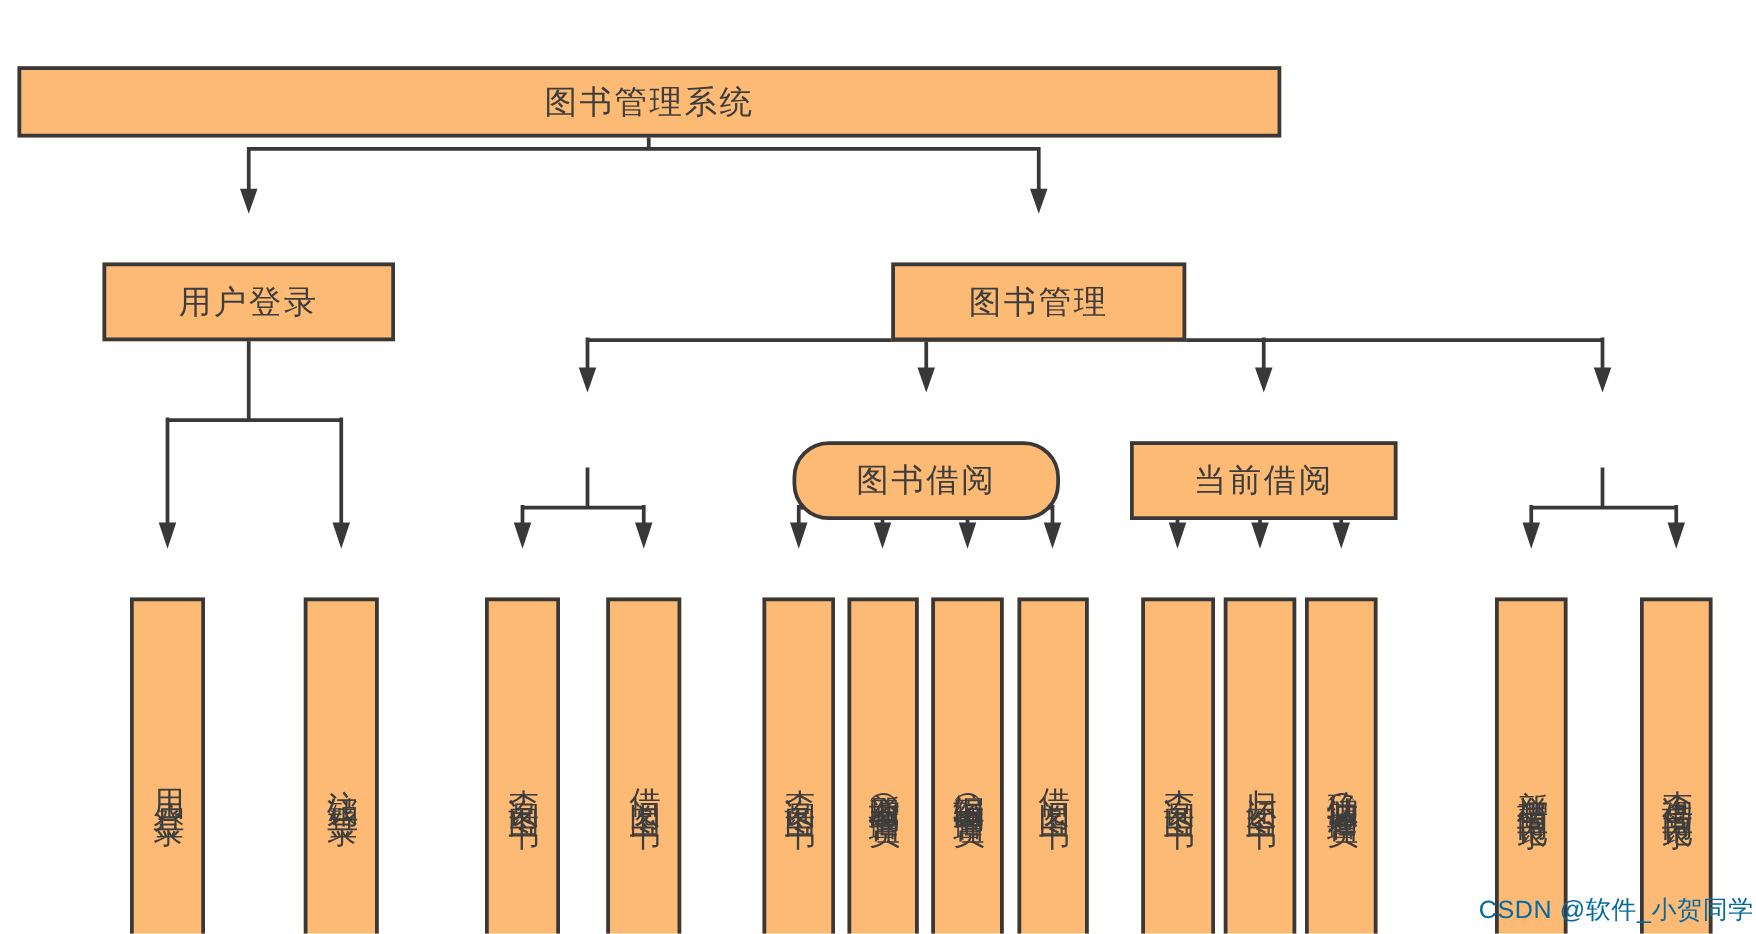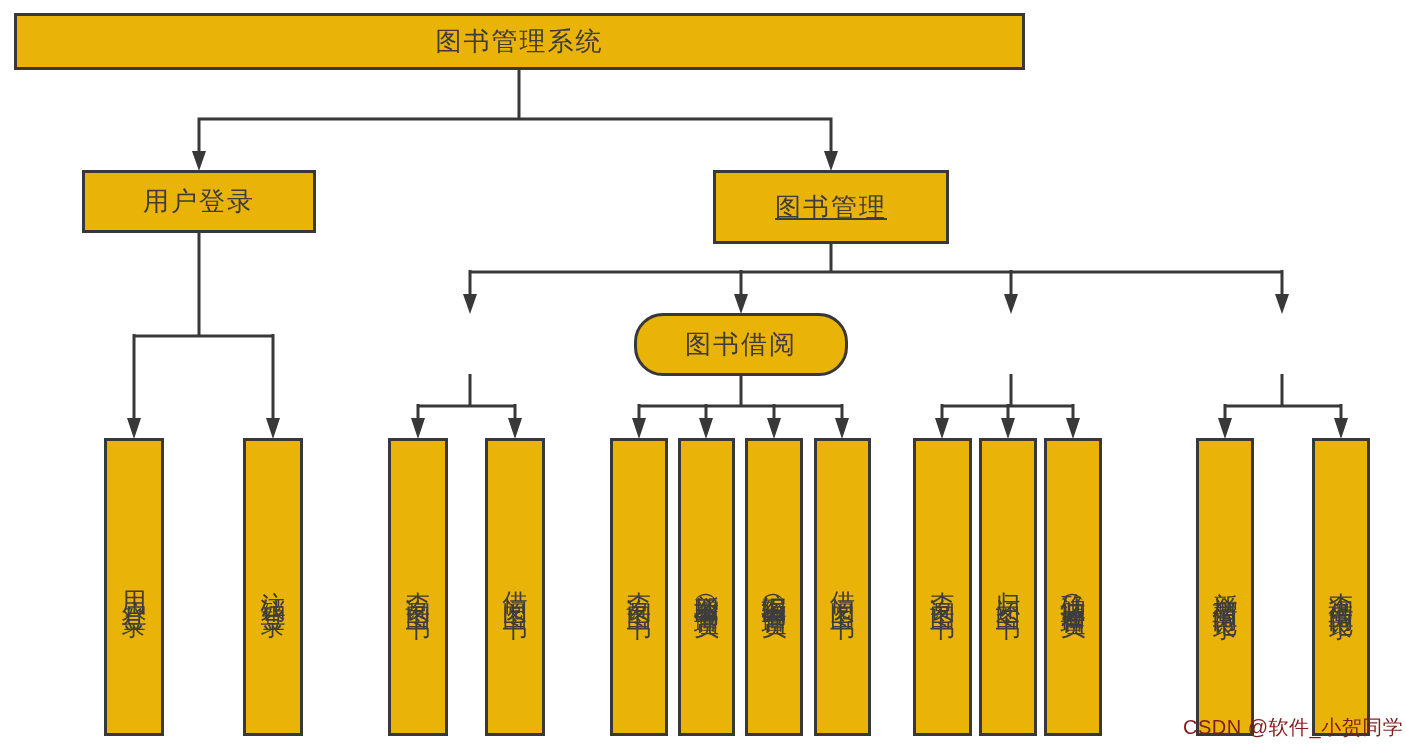--- a/index.html
+++ b/index.html
@@ -18,26 +18,27 @@
   svg.edges {
     position: absolute;
     left: 0; top: 0;
     width: 1405px; height: 747px;
     z-index: 1;
   }
   .box {
     position: absolute;
     box-sizing: border-box;
     border: 3px solid #383838;
-    background: #eab308;
+    background: #fdba74;
     display: flex;
     align-items: center;
     justify-content: center;
     z-index: 2;
     color: #3d3d3d;
+    margin-top: 40px;
   }
   .hlabel {
     font-size: 26px;
     letter-spacing: 2px;
     white-space: nowrap;
     color: #3d3d3d;
   }
   .vtext {
     writing-mode: vertical-rl;
     text-orientation: mixed;
@@ -46,21 +47,21 @@
     color: #3d3d3d;
     white-space: nowrap;
   }
   .v4 { letter-spacing: 8px; }
   .v6 { letter-spacing: 5px; }
   .v9 { letter-spacing: 3px; }
 
   
   #root-box        { left: 14px;   top: 13px;  width: 1011px; height: 57px; }
   #user-login-box  { left: 82px;   top: 170px; width: 234px;  height: 63px; }
-  #book-mgmt-box   { left: 713px;  top: 170px; width: 236px;  height: 74px; text-decoration: underline; }
+  #book-mgmt-box   { left: 713px;  top: 170px; width: 236px;  height: 63px; }
 
   #new-book-box    { left: 363px;  top: 313px; width: 215px;  height: 63px; }
   #book-borrow-box { left: 634px;  top: 313px; width: 214px;  height: 63px; border-radius: 29px; }
   #current-box     { left: 904px;  top: 313px; width: 214px;  height: 63px; }
   #records-box     { left: 1175px; top: 313px; width: 214px;  height: 63px; }
 
   .leaf { top: 438px; height: 298px; }
   #leaf-login          { left: 104px;  width: 60px; }
   #leaf-logout         { left: 243px;  width: 60px; }
   #leaf-newbook-query  { left: 388px;  width: 60px; }
@@ -74,21 +75,21 @@
   #leaf-current-confirm{ left: 1044px; width: 58px; }
   #leaf-records-add    { left: 1196px; width: 58px; }
   #leaf-records-query  { left: 1312px; width: 58px; }
 
   .watermark {
     position: absolute;
     left: 1183px;
     top: 714px;
     font-size: 20px;
     letter-spacing: 0.5px;
-    color: #7f1d1d;
+    color: #0369a1;
     white-space: nowrap;
     z-index: 5;
   }
 </style>
 </head>
 <body>
 
 <div class="canvas">
 
   <svg class="edges" viewBox="0 0 1405 747" xmlns="http://www.w3.org/2000/svg">
@@ -141,20 +142,23 @@
   <div class="box" id="user-login-box">
     <span class="hlabel">用户登录</span>
   </div>
   <div class="box" id="book-mgmt-box">
     <span class="hlabel">图书管理</span>
   </div>
 
   <div class="box" id="book-borrow-box">
     <span class="hlabel">图书借阅</span>
   </div>
+  <div class="box" id="current-box">
+    <span class="hlabel">当前借阅</span>
+  </div>
 
   <div class="box leaf" id="leaf-login">
     <span class="vtext v4">用户登录</span>
   </div>
   <div class="box leaf" id="leaf-logout">
     <span class="vtext v4">注销登录</span>
   </div>
   <div class="box leaf" id="leaf-newbook-query">
     <span class="vtext v4">查询图书</span>
   </div>

